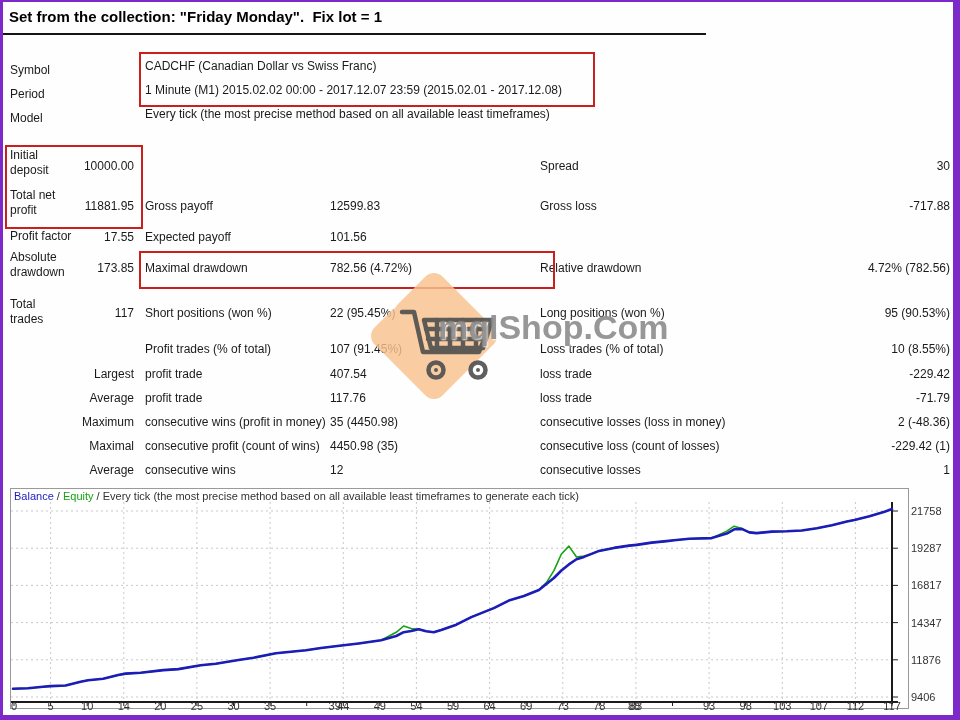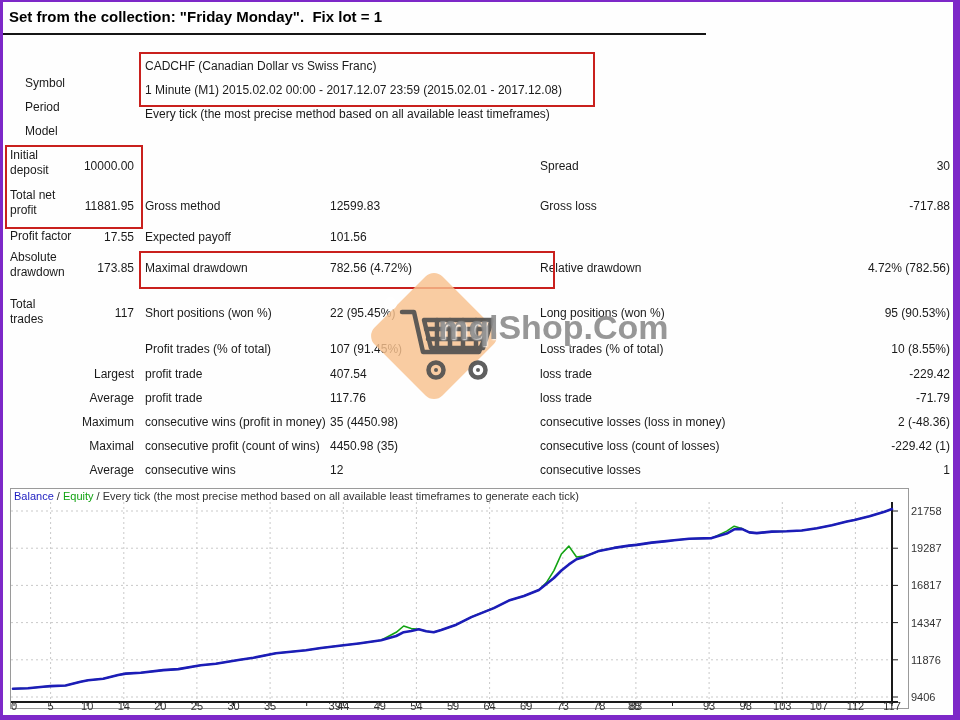--- a/index.html
+++ b/index.html
@@ -9,21 +9,21 @@
     font-family:"Liberation Sans", sans-serif;font-size:12px;
   }
   
   .frame{position:absolute;inset:0;border-style:solid;border-color:#7d28c8;
          border-width:2px 7px 5px 3px;pointer-events:none;z-index:60;}
   
   .title{position:absolute;left:9px;top:8px;font-size:15px;font-weight:bold;color:#000;white-space:pre;}
   .rule{position:absolute;left:0;top:33px;width:706px;height:2px;background:#151515;}
   
   .hrow{position:absolute;left:0;width:960px;height:16px;}
-  .hrow .hl{position:absolute;left:10px;top:17px;white-space:nowrap;margin-left:15px;}
+  .hrow .hl{position:absolute;left:10px;top:4px;white-space:nowrap;}
   .hrow .hv{position:absolute;left:145px;top:0;white-space:nowrap;}
   
   .srow{position:absolute;left:0;width:812px;}
   .srow span{display:block;position:absolute;line-height:15px;}
   .c1{left:10px;top:0;width:62px;}
   .srow.m .c1{width:124px;text-align:right;}
   .c1.nw{white-space:nowrap;}
   .vc{top:50%;transform:translateY(-50%);}
   .c2{left:70px;width:64px;text-align:right;}
   .c3{left:145px;width:258px;white-space:nowrap;}
@@ -77,21 +77,21 @@
 
 <div class="srow" style="top:148px;height:36px">
   <span class="c1">Initial deposit</span>
   <span class="c2 vc">10000.00</span>
   <span class="c5 vc">Spread</span>
   <span class="c6 vc">30</span>
 </div>
 <div class="srow" style="top:188px;height:36px">
   <span class="c1">Total net profit</span>
   <span class="c2 vc">11881.95</span>
-  <span class="c3 vc">Gross method</span>
+  <span class="c3 vc">Gross payoff</span>
   <span class="c4 vc">12599.83</span>
   <span class="c5 vc">Gross loss</span>
   <span class="c6 vc">-717.88</span>
 </div>
 <div class="srow" style="top:229px;height:16px">
   <span class="c1 nw">Profit factor</span>
   <span class="c2 vc">17.55</span>
   <span class="c3 vc">Expected payoff</span>
   <span class="c4 vc">101.56</span>
 </div>

